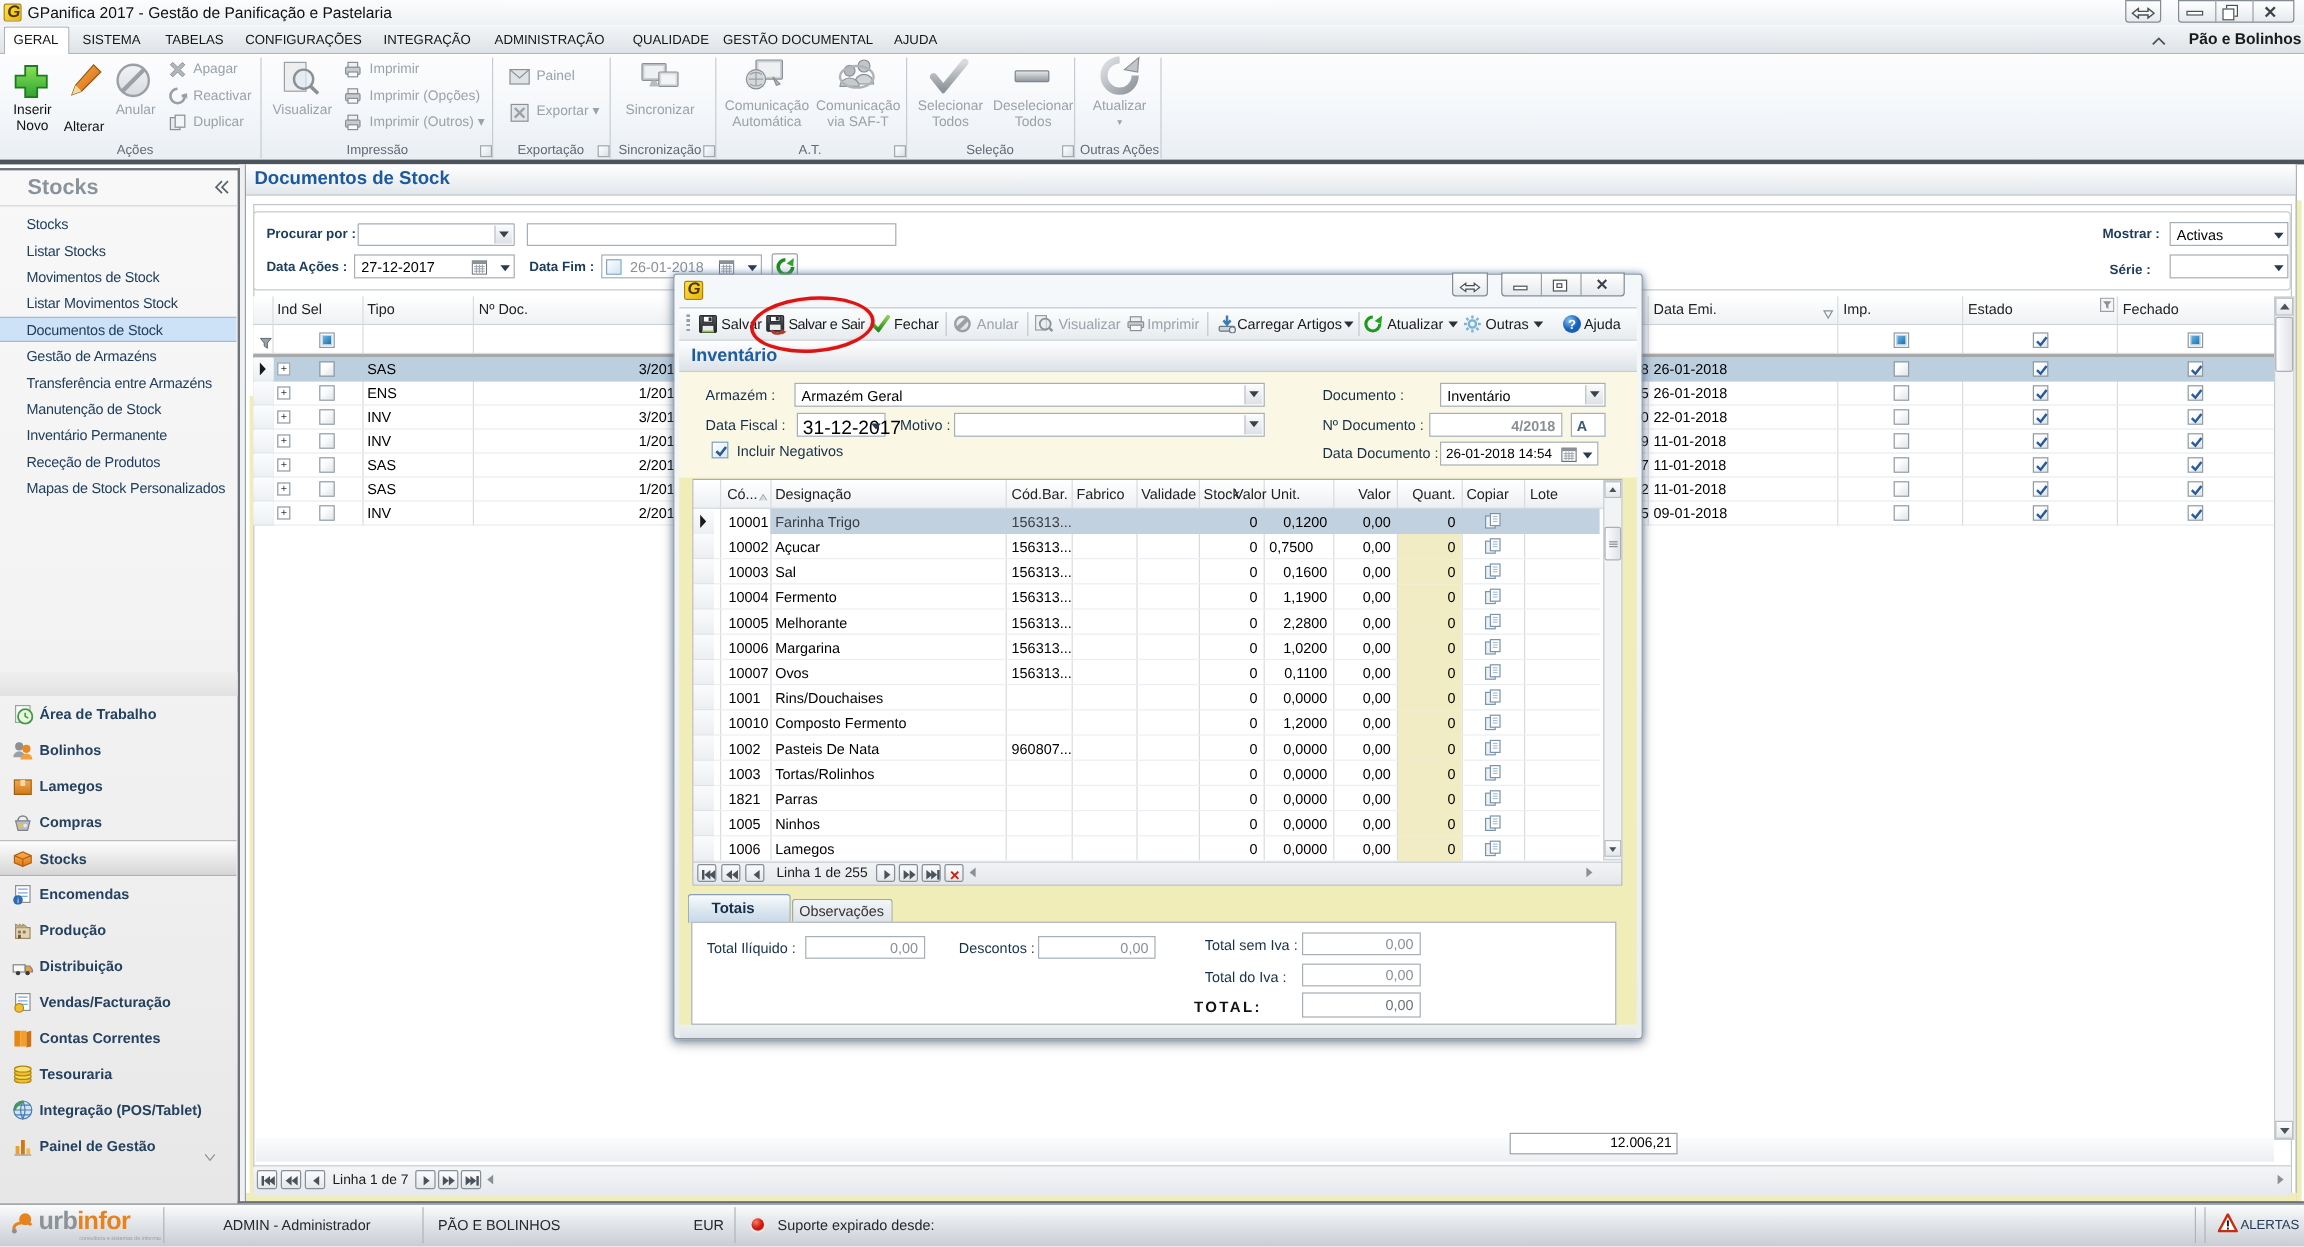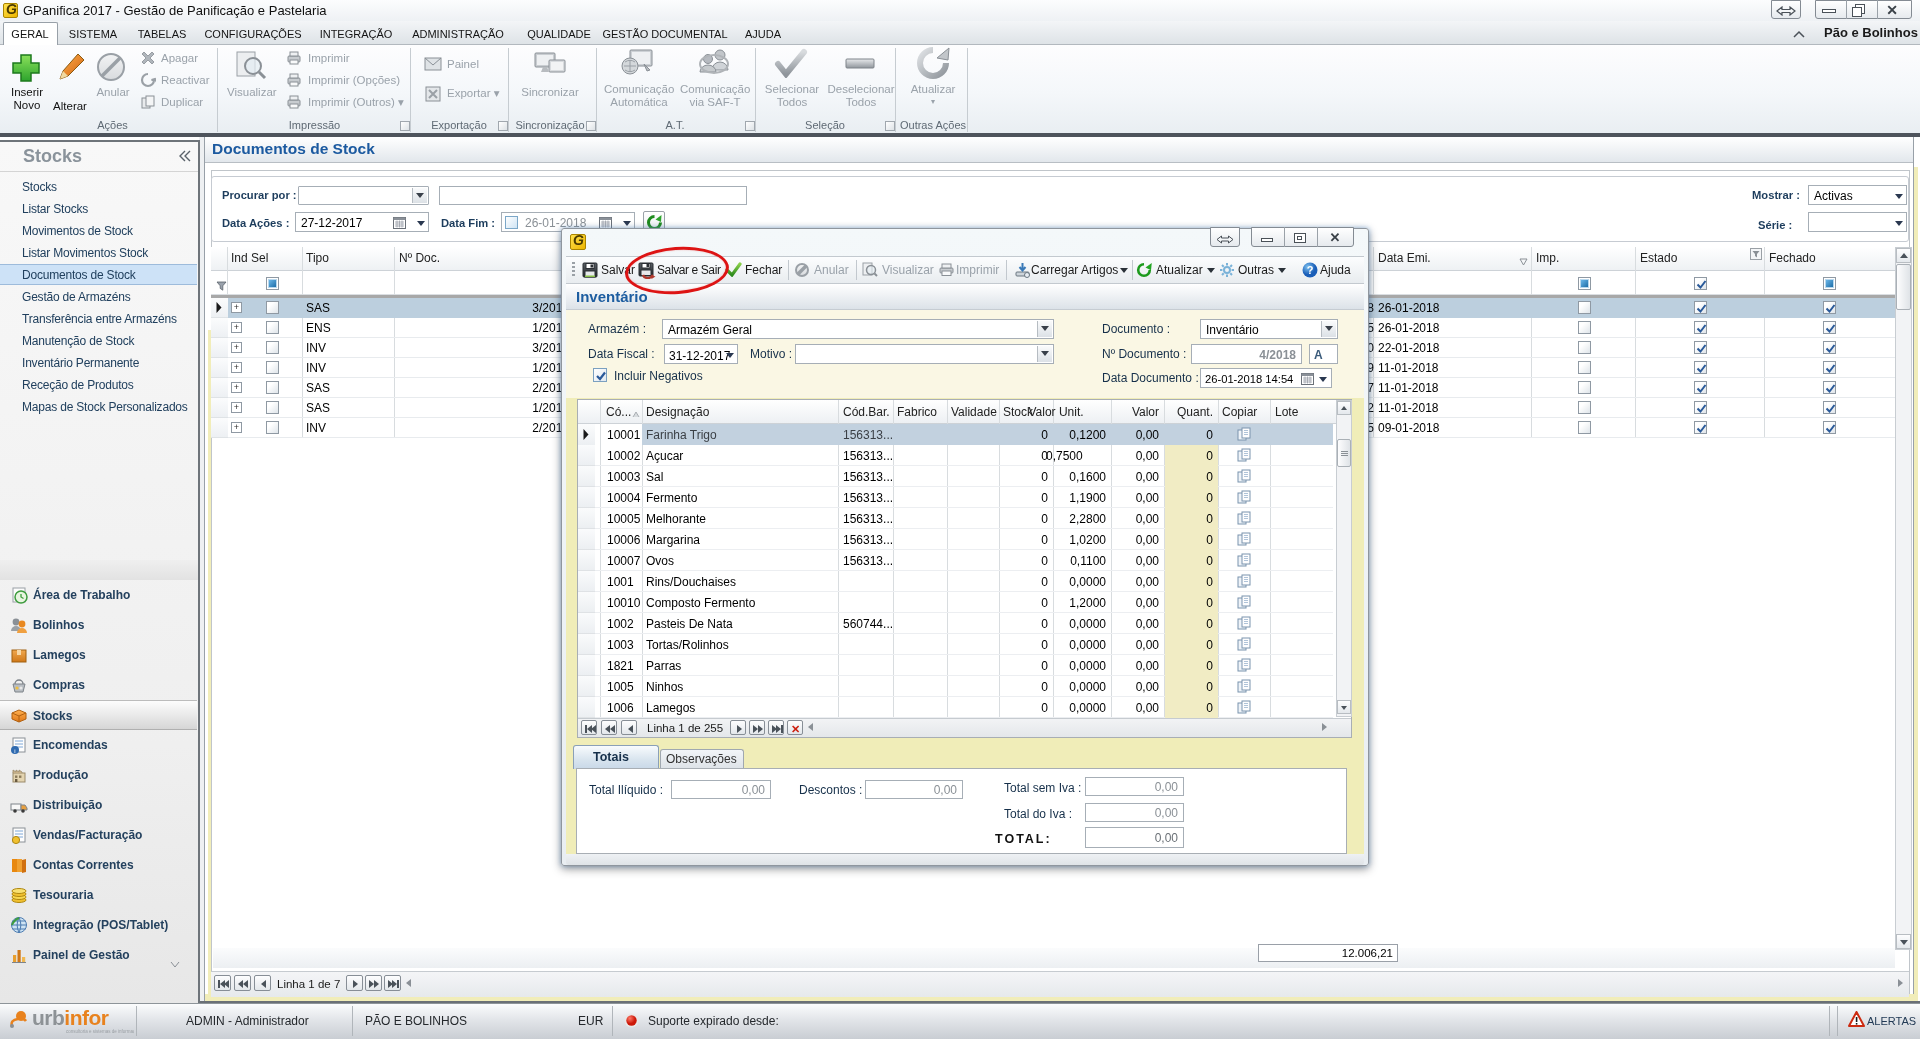--- a/index.html
+++ b/index.html
@@ -768,21 +768,21 @@
       <span class="cell" style="position:absolute;left:5px;top:3px">Armazém Geral</span>
       <span class="ddb"></span>
     </div>
 <div class="a dlabel" style="left:1102px;top:322px">Documento :</div>
 <div class="a tbox" style="left:1200px;top:319px;width:138px;height:20px">
       <span class="cell" style="position:absolute;left:5px;top:3px">Inventário</span>
       <span class="ddb"></span>
     </div>
 <div class="a dlabel" style="left:588px;top:347px">Data Fiscal :</div>
 <div class="a tbox" style="left:664px;top:344px;width:74px;height:20px">
-      <span class="cell" style="position:absolute;left:4px;top:4px;font-size:12px">31-12-2017</span>
+      <span class="cell" style="position:absolute;left:4px;top:4px;font-size:16px">31-12-2017</span>
       <span style="position:absolute;right:3px;top:8px;border-left:4px solid transparent;border-right:4px solid transparent;border-top:5px solid #2a3850"></span>
     </div>
 <div class="a dlabel" style="left:750px;top:347px">Motivo :</div>
 <div class="a tbox" style="left:795px;top:344px;width:259px;height:20px">
       <span class="ddb"></span>
     </div>
 <div class="a dlabel" style="left:1102px;top:347px">Nº Documento :</div>
 <div class="a tbox" style="left:1191px;top:344px;width:111px;height:20px">
       <span class="cell" style="position:absolute;right:5px;top:3px;color:#8a9096;font-weight:bold">4/2018</span>
     </div>
@@ -849,21 +849,21 @@
         <rect x="5" y="1" width="8" height="10" fill="#fdfdfe" stroke="#7a94ae"></rect>
         <path d="M7 3.5 h4 M7 5.5 h4 M7 7.5 h4" stroke="#9ab4ce" stroke-width="0.8"></path>
       </svg></div>
 <div class="a" style="left:578px;top:445px;width:755px;height:21px;border-bottom:1px solid #eceef1"></div>
 <div class="a" style="left:1165px;top:445px;width:53px;height:21px;background:#f1ecc4"></div>
 <div class="a" style="left:578px;top:445px;width:17px;height:21px;background:linear-gradient(#fafbfc,#eceff2);border-bottom:1px solid #dfe2e5"></div>
 <div class="a cell" style="left:607px;top:449px">10002</div>
 <div class="a cell" style="left:646px;top:449px;">Açucar</div>
 <div class="a cell" style="left:843px;top:449px;">156313...</div>
 <div class="a cell" style="left:1008px;top:449px;width:40px;text-align:right">0</div>
-<div class="a cell" style="left:1046px;top:449px;width:60px;text-align:left">0,7500</div>
+<div class="a cell" style="left:1046px;top:449px;width:60px;text-align:center">0,7500</div>
 <div class="a cell" style="left:1109px;top:449px;width:50px;text-align:right">0,00</div>
 <div class="a cell" style="left:1173px;top:449px;width:40px;text-align:right">0</div>
 <div class="a" style="left:1237px;top:448px"><svg width="15" height="14" viewBox="0 0 15 14">
         <rect x="1" y="3" width="8" height="10" fill="#eef3f8" stroke="#7a94ae"></rect>
         <rect x="5" y="1" width="8" height="10" fill="#fdfdfe" stroke="#7a94ae"></rect>
         <path d="M7 3.5 h4 M7 5.5 h4 M7 7.5 h4" stroke="#9ab4ce" stroke-width="0.8"></path>
       </svg></div>
 <div class="a" style="left:578px;top:466px;width:755px;height:21px;border-bottom:1px solid #eceef1"></div>
 <div class="a" style="left:1165px;top:466px;width:53px;height:21px;background:#f1ecc4"></div>
 <div class="a" style="left:578px;top:466px;width:17px;height:21px;background:linear-gradient(#fafbfc,#eceff2);border-bottom:1px solid #dfe2e5"></div>
@@ -965,21 +965,21 @@
 <div class="a" style="left:1237px;top:595px"><svg width="15" height="14" viewBox="0 0 15 14">
         <rect x="1" y="3" width="8" height="10" fill="#eef3f8" stroke="#7a94ae"></rect>
         <rect x="5" y="1" width="8" height="10" fill="#fdfdfe" stroke="#7a94ae"></rect>
         <path d="M7 3.5 h4 M7 5.5 h4 M7 7.5 h4" stroke="#9ab4ce" stroke-width="0.8"></path>
       </svg></div>
 <div class="a" style="left:578px;top:613px;width:755px;height:21px;border-bottom:1px solid #eceef1"></div>
 <div class="a" style="left:1165px;top:613px;width:53px;height:21px;background:#f1ecc4"></div>
 <div class="a" style="left:578px;top:613px;width:17px;height:21px;background:linear-gradient(#fafbfc,#eceff2);border-bottom:1px solid #dfe2e5"></div>
 <div class="a cell" style="left:607px;top:617px">1002</div>
 <div class="a cell" style="left:646px;top:617px;">Pasteis De Nata</div>
-<div class="a cell" style="left:843px;top:617px;">560744...</div>
+<div class="a cell" style="left:843px;top:617px;">960807...</div>
 <div class="a cell" style="left:1008px;top:617px;width:40px;text-align:right">0</div>
 <div class="a cell" style="left:1046px;top:617px;width:60px;text-align:right">0,0000</div>
 <div class="a cell" style="left:1109px;top:617px;width:50px;text-align:right">0,00</div>
 <div class="a cell" style="left:1173px;top:617px;width:40px;text-align:right">0</div>
 <div class="a" style="left:1237px;top:616px"><svg width="15" height="14" viewBox="0 0 15 14">
         <rect x="1" y="3" width="8" height="10" fill="#eef3f8" stroke="#7a94ae"></rect>
         <rect x="5" y="1" width="8" height="10" fill="#fdfdfe" stroke="#7a94ae"></rect>
         <path d="M7 3.5 h4 M7 5.5 h4 M7 7.5 h4" stroke="#9ab4ce" stroke-width="0.8"></path>
       </svg></div>
 <div class="a" style="left:578px;top:634px;width:755px;height:21px;border-bottom:1px solid #eceef1"></div>

